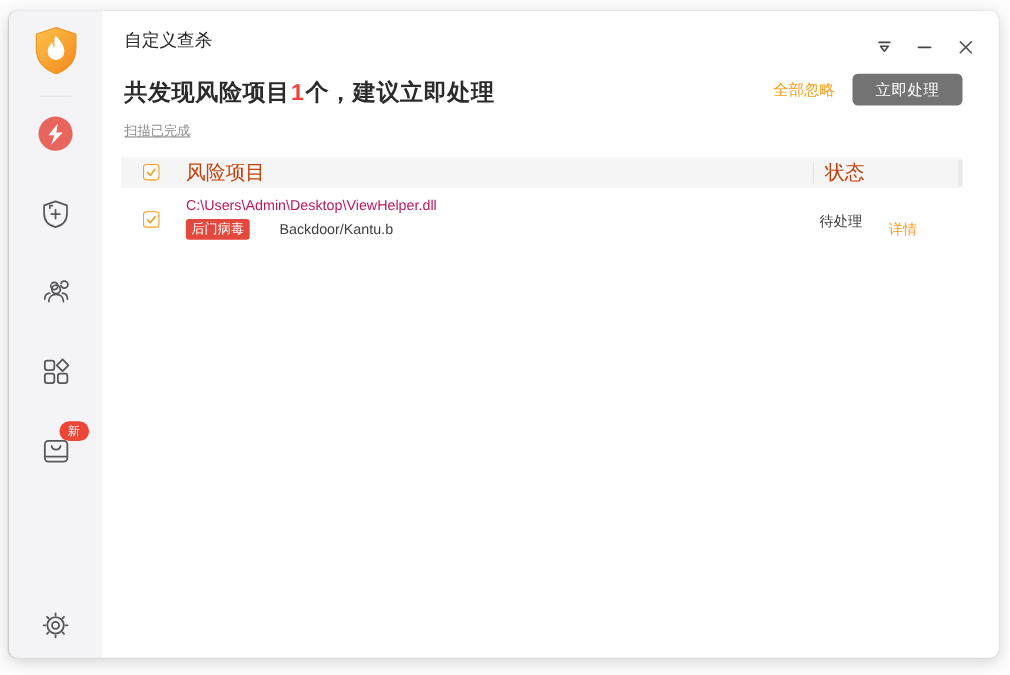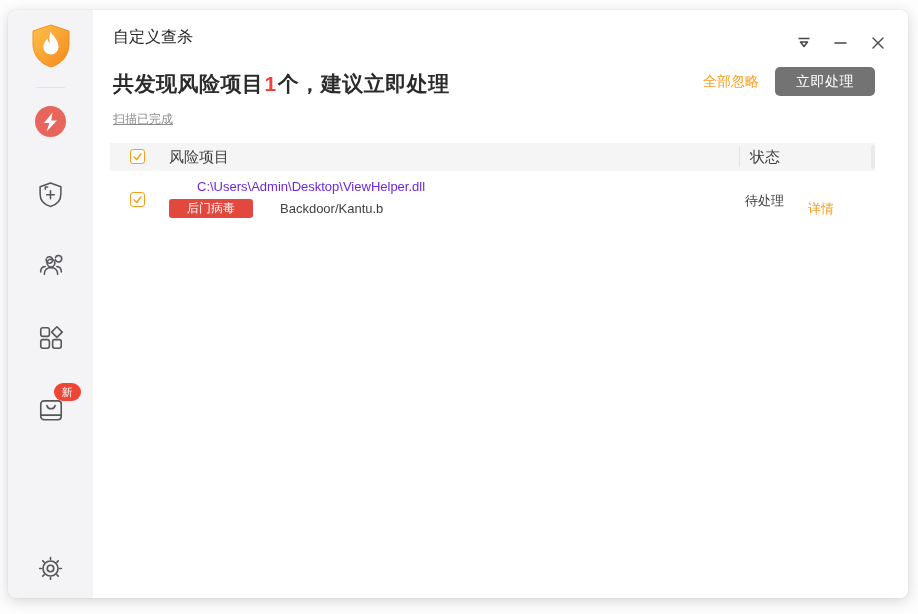--- a/index.html
+++ b/index.html
@@ -53,41 +53,41 @@
   .handle-btn {
     background:#737373; color:#fff; font-size:14px; border:none; cursor:pointer;
     width:100px; height:29px; border-radius:5px; letter-spacing:.5px;
   }
 
   .scan-status { position:absolute; left:20px; top:101px; font-size:12px; color:#8c8c8c;text-decoration:underline; }
 
   .table { position:absolute; left:17px; right:33px; top:133px; }
   .thead {
     position:relative; height:28px; background:#f5f5f6;
-    display:flex; align-items:center; font-size:15px; color:#404040;
+    display:flex; align-items:center; font-size:18px; color:#c2410c;
   }
   .thead .col-risk { margin-left:59px; }
   .thead .col-divider { position:absolute; left:629px; top:4px; width:1px; height:20px; background:#e2e2e4; }
   .thead .col-status { position:absolute; left:640px; }
   .thead .scroll-notch { position:absolute; right:0; top:2px; width:4px; height:24px; background:#e9e9eb; border-radius:2px; }
 
   .checkbox {
     position:absolute; left:20px; width:15px; height:15px; background:#fff;
     border:1.5px solid #fa9e1d; border-radius:3px; cursor:pointer;
     display:flex; align-items:center; justify-content:center;
   }
   .thead .checkbox { top:6px; }
 
   .trow { position:relative; height:57px; }
   .trow .checkbox { top:21px; }
-  .cell-path { position:absolute; left:59px; top:8px; font-size:13px; color:#6d28d9;margin-left:28px; }
+  .cell-path { position:absolute; left:59px; top:8px; font-size:13px; color:#be185d; }
   .cell-threat { position:absolute; left:59px; top:28px; display:flex; align-items:center; gap:12px; }
   .threat-badge {
     background:#e2483d; color:#fff; font-size:12px; height:19px; line-height:19px;
-    padding:0 18px; border-radius:3px;
+    padding:0 5px; border-radius:3px;
   }
   .threat-name { font-size:13px; color:#404040;margin-left:15px; }
   .cell-status { position:absolute; left:635px; top:21px; font-size:13px; color:#404040; }
   .cell-detail { position:absolute; left:698px; top:21px; font-size:13px; color:#fa9d1c; cursor:pointer;margin-top:8px; }
 
   svg { display:block; }
 </style>
 </head>
 <body>
 

